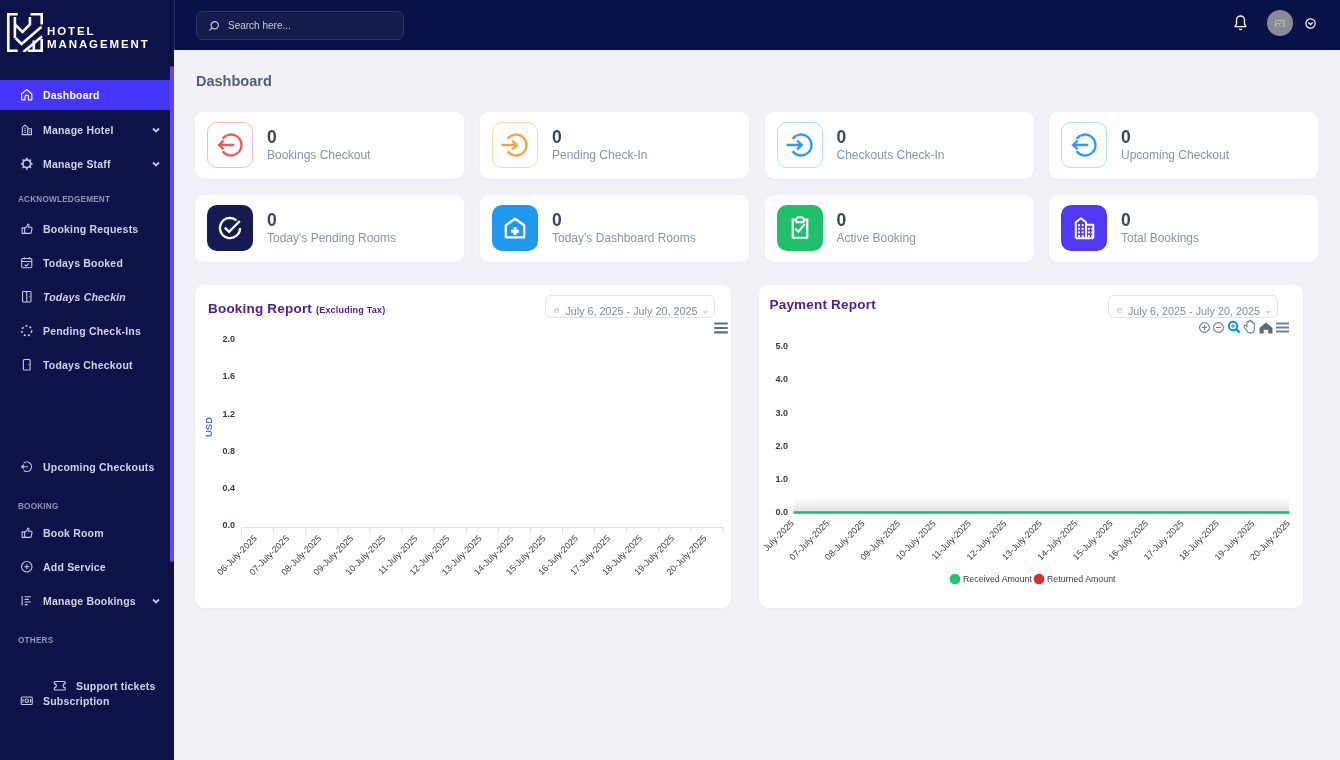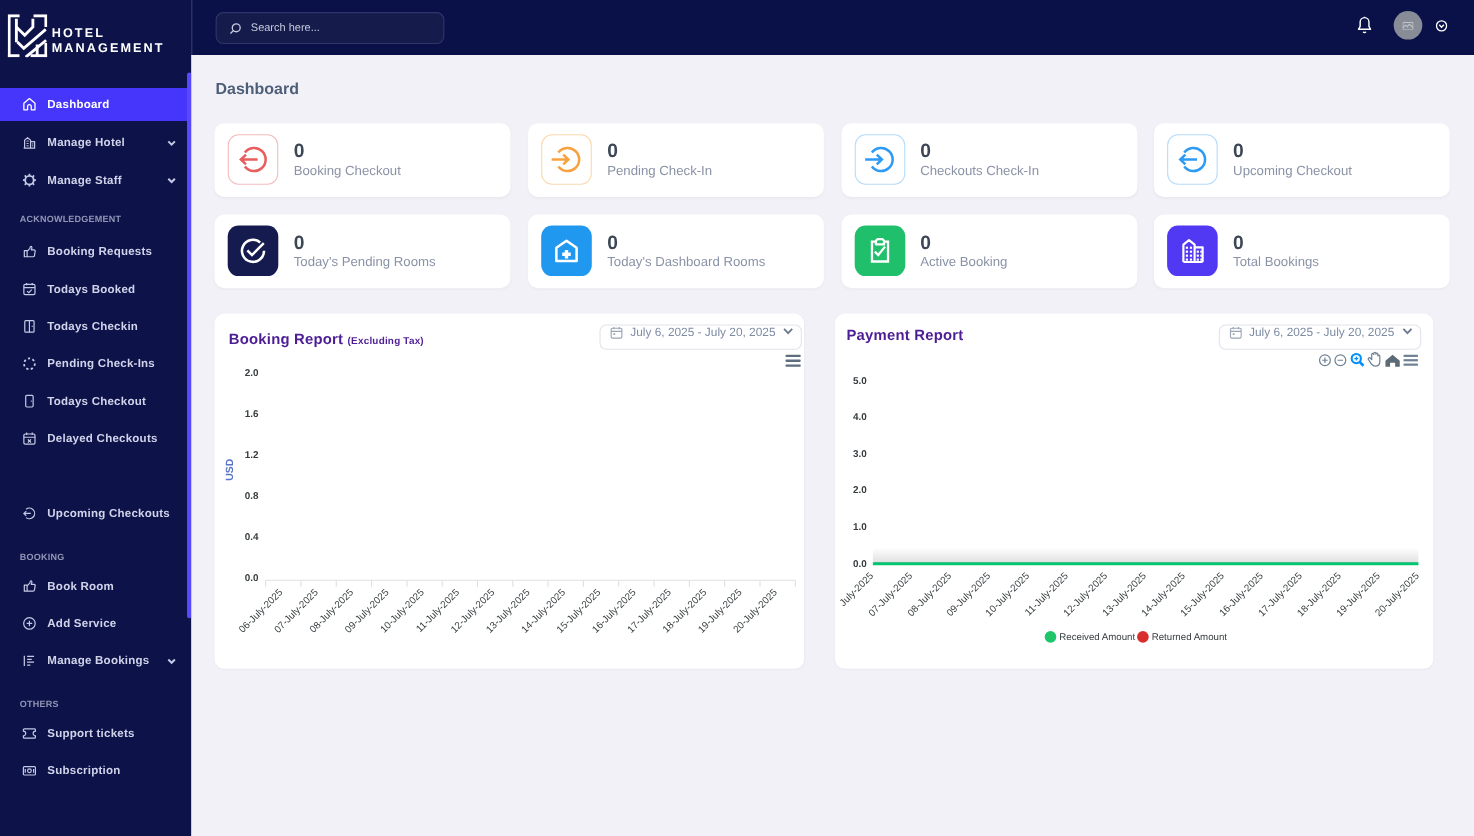--- a/index.html
+++ b/index.html
@@ -19,21 +19,21 @@
 .chev { position:absolute; left:151px; }
 .main { position:absolute; left:174px; top:50px; width:1166px; height:710px; background:#f1f1f7; }
 h1.pagetitle { position:absolute; left:22px; top:73px; font-size:14.5px; color:#4d5e78; font-weight:bold; letter-spacing:0px; }
 .card { position:absolute; background:#fff; border-radius:9px; box-shadow:0 1px 2px rgba(20,20,60,0.03); }
 .scard { width:269px; height:67px; }
 .ibox { position:absolute; left:12px; top:10px; width:46px; height:46px; border-radius:10px; display:flex; align-items:center; justify-content:center; }
 .num { position:absolute; left:72px; top:15px; font-size:17.5px; font-weight:bold; color:#3d4655; }
 .lbl { position:absolute; left:72px; top:36px; font-size:12px; color:#8a93a6; }
 .ctitle { position:absolute; font-size:13.5px; font-weight:bold; color:#4c1d95; letter-spacing:0.2px; }
 .ctitle small { font-size:9px; }
-.dpick { position:absolute; width:184px; height:23px; background:#fff; border:1px solid #e2e4ea; border-radius:6px; display:flex; align-items:flex-start; font-size:10.8px; color:#7d8ba3; white-space:nowrap; }
+.dpick { position:absolute; width:170px; height:23px; background:#fff; border:1px solid #e2e4ea; border-radius:6px; display:flex; align-items:flex-end; font-size:10.8px; color:#7d8ba3; white-space:nowrap; }
 .dpick svg { margin:0 6px 0 8px; }
 .dpick .dn { margin-left:6px; }
 </style>
 </head>
 <body>
 
 <div class="topbar">
     <div style="position:absolute;left:0;top:0;width:1px;height:50px;background:#2a3060;"></div>
   <div class="search">
     <svg width="12" height="12" viewBox="0 0 16 16" fill="none" stroke="#c7cade" stroke-width="1.6">
@@ -121,21 +121,21 @@
   </div>
   <div class="nav-item" style="top:248px;">
     <span class="ic">
         <svg width="15" height="15" viewBox="0 0 16 16" fill="none" stroke="#c6c9e5" stroke-width="1.3">
           <rect x="2" y="3" width="12" height="11" rx="1.5"></rect>
           <path d="M2 6.5 H14 M5 1.5 V4 M11 1.5 V4 M5.5 10.3 L7.3 12 L10.5 8.6"></path>
         </svg>
       </span>
     Todays Booked
   </div>
-  <div class="nav-item" style="top:282px;">
+  <div class="nav-item" style="top:282px;font-style:italic;">
     <span class="ic">
         <svg width="15" height="15" viewBox="0 0 16 16" fill="none" stroke="#c6c9e5" stroke-width="1.3">
           <rect x="3" y="1.8" width="10" height="12.4" rx="1"></rect>
           <path d="M8 1.8 V14.2 M10.5 8 H11.5"></path>
         </svg>
       </span>
     Todays Checkin
   </div>
   <div class="nav-item" style="top:316px;">
     <span class="ic">
@@ -146,29 +146,20 @@
     Pending Check-Ins
   </div>
   <div class="nav-item" style="top:350px;">
     <span class="ic">
         <svg width="15" height="15" viewBox="0 0 16 16" fill="none" stroke="#c6c9e5" stroke-width="1.3">
           <rect x="4" y="1.8" width="8" height="12.4" rx="1.2"></rect>
           <path d="M9.5 8 H10.5"></path>
         </svg>
       </span>
     Todays Checkout
-  </div>
-  <div class="nav-item" style="top:384px;">
-    <span class="ic">
-        <svg width="15" height="15" viewBox="0 0 16 16" fill="none" stroke="#c6c9e5" stroke-width="1.3">
-          <rect x="2" y="3" width="12" height="11" rx="1.5"></rect>
-          <path d="M2 6.5 H14 M5 1.5 V4 M11 1.5 V4 M6.3 8.8 L9.7 12.2 M9.7 8.8 L6.3 12.2"></path>
-        </svg>
-      </span>
-    Delayed Checkouts
   </div>
   <div class="nav-item" style="top:452px;">
     <span class="ic">
         <svg width="15" height="15" viewBox="0 0 16 16" fill="none" stroke="#c6c9e5" stroke-width="1.3">
           <path d="M4.4 3.5 A5.7 5.7 0 1 1 4.4 12.5"></path>
           <path d="M9.5 8 H2 M4.6 5.5 L2 8 L4.6 10.5"></path>
         </svg>
       </span>
     Upcoming Checkouts
   </div>
@@ -199,21 +190,21 @@
         </svg>
       </span>
     Manage Bookings
     <svg class="chev" width="10" height="10" viewBox="0 0 10 10" fill="none" stroke="#c6c9e5" stroke-width="1.8">
         <path d="M2 3.5 L5 6.5 L8 3.5"></path>
       </svg>
   </div>
 
   <div class="nav-sec" style="top:636px;">OTHERS</div>
 
-  <div class="nav-item" style="top:652px;">
+  <div class="nav-item" style="top:671px;padding-left:33px;">
     <span class="ic">
         <svg width="15" height="15" viewBox="0 0 16 16" fill="none" stroke="#c6c9e5" stroke-width="1.3">
           <path d="M1.5 5.5 V4 a1 1 0 0 1 1 -1 H13.5 a1 1 0 0 1 1 1 V5.5 a2.5 2.5 0 0 0 0 5 V12 a1 1 0 0 1 -1 1 H2.5 a1 1 0 0 1 -1 -1 V10.5 a2.5 2.5 0 0 0 0 -5 Z"></path>
         </svg>
       </span>
     Support tickets
   </div>
   <div class="nav-item" style="top:686px;">
     <span class="ic">
         <svg width="15" height="15" viewBox="0 0 16 16" fill="none" stroke="#c6c9e5" stroke-width="1.3">
@@ -230,21 +221,21 @@
 <h1 class="pagetitle" style="left:196px;">Dashboard</h1>
 
 <div class="card scard" style="left:195px;top:112px;">
   <div class="ibox" style="border:1px solid #f3bdbd;">
     <svg width="30" height="30" viewBox="0 0 30 30" fill="none" stroke="#e85d5d" stroke-width="2.3">
         <path d="M7.6 8.7 A10.5 10.5 0 1 1 7.6 21.3"></path>
         <path d="M4 15 H19.2 M8.6 10.6 L4 15 L8.6 19.4"></path>
       </svg>
   </div>
   <div class="num">0</div>
-    <div class="lbl">Booking Checkout</div>
+    <div class="lbl">Bookings Checkout</div>
 </div>
 <div class="card scard" style="left:480px;top:112px;">
   <div class="ibox" style="border:1px solid #fad9ae;">
     <svg width="30" height="30" viewBox="0 0 30 30" fill="none" stroke="#f7a23f" stroke-width="2.3">
         <path d="M7.6 8.7 A10.5 10.5 0 1 1 7.6 21.3"></path>
         <path d="M1.5 15 H16.7 M12.1 10.6 L16.7 15 L12.1 19.4"></path>
       </svg>
   </div>
   <div class="num">0</div>
     <div class="lbl">Pending Check-In</div>

